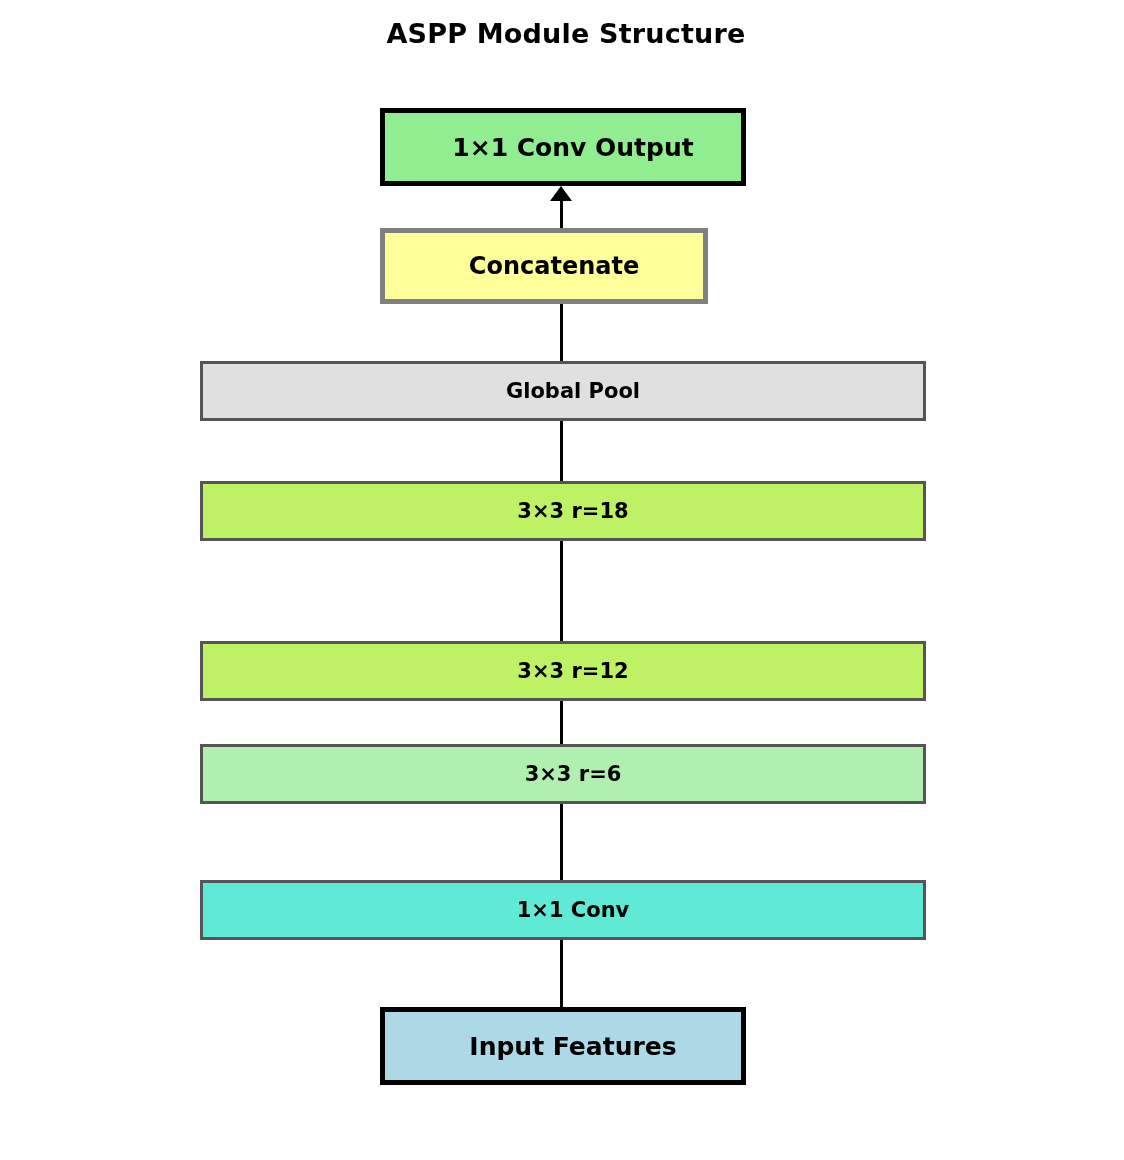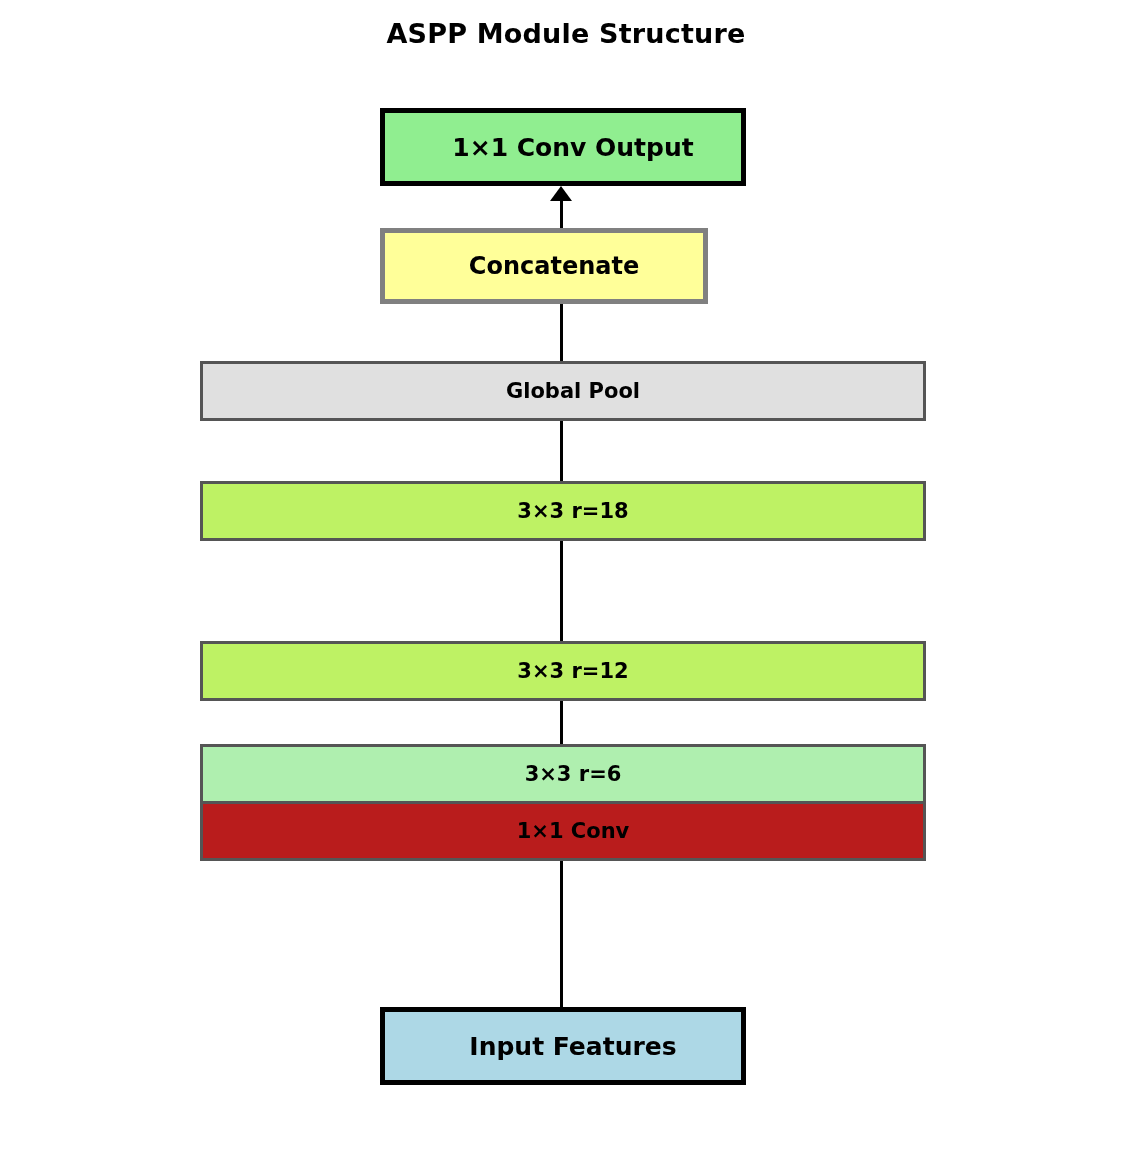--- a/index.html
+++ b/index.html
@@ -121,21 +121,21 @@
   </div>
 
   <div class="node branch" style="top:601px; background:#bef264;margin-top:40px;">
     <span class="node-label">3×3 r=12</span>
   </div>
 
   <div class="node branch" style="top:744px; background:#AFEFAF;">
     <span class="node-label">3×3 r=6</span>
   </div>
 
-  <div class="node branch" style="top:801px; background:#b91c1c;">
+  <div class="node branch" style="top:880px; background:#5eead4;">
     <span class="node-label">1×1 Conv</span>
   </div>
 
   <div class="node terminal" style="top:1007px; background:#ADD8E6;">
     <span class="node-label">Input Features</span>
   </div>
 
 </div>
 
 </body></html>

